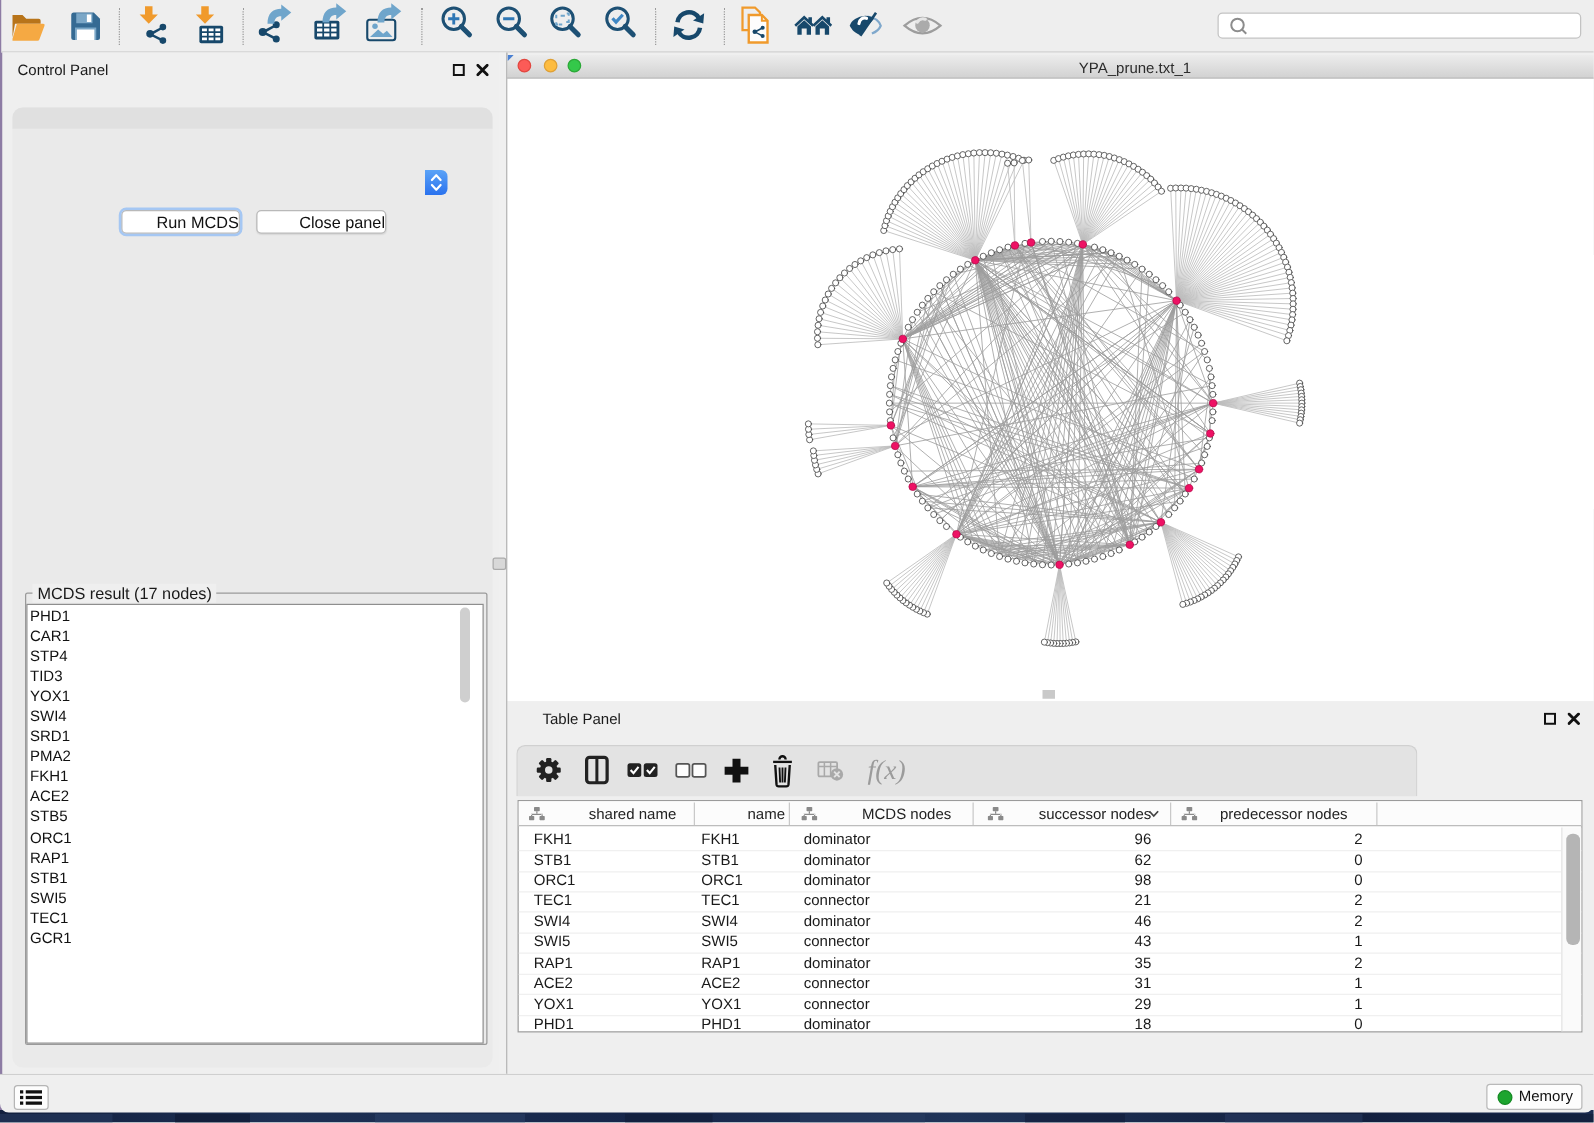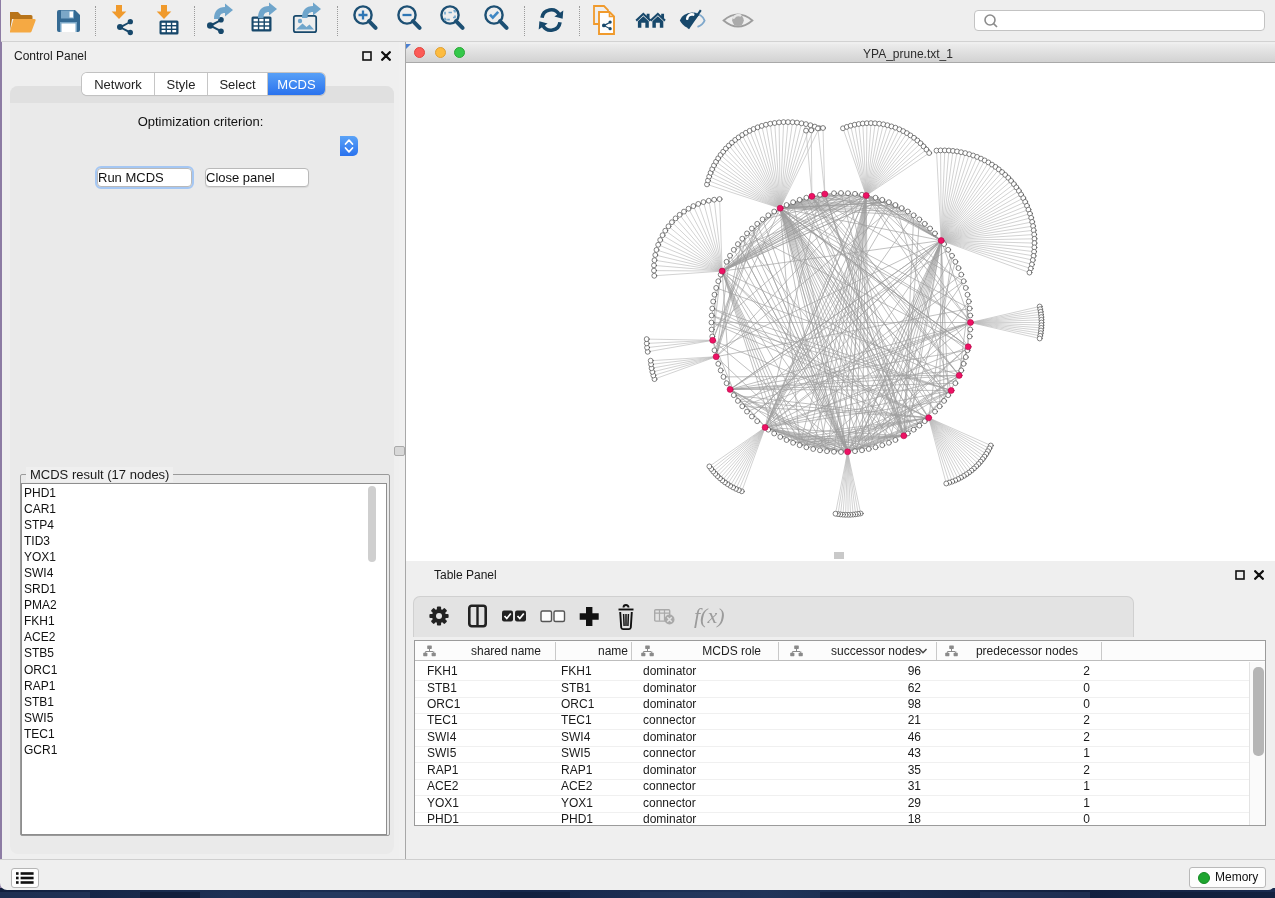--- a/index.html
+++ b/index.html
@@ -23,21 +23,21 @@
 .seg div:last-child{border-right:none}
 .seg div.sel{background:linear-gradient(#57a0f7,#2a72ee);color:#fff}
 #cpTabs{left:80px;top:31px}
 #cpTabs div:nth-child(1){width:73px}
 #cpTabs div:nth-child(2){width:53px}
 #cpTabs div:nth-child(3){width:60px}
 #cpTabs div:nth-child(4){width:57px}
 #optLbl{left:0;top:72px;width:397px;text-align:center;font-size:13px;color:#111}
 #combo{left:45px;top:94px;width:311px;height:20px;background:#fff;border:1px solid #b2b2b2;border-radius:5px;font-size:13px;color:#111;line-height:18px;padding-left:11px;box-shadow:0 1px 1px rgba(0,0,0,.08)}
 #comboBtn{left:338px;top:94px;width:18px;height:20px;background:linear-gradient(#5ba3f7,#2a72ee);border-radius:0 5px 5px 0}
-.btn{position:absolute;height:19px;background:#fff;border:1px solid #b9b9b9;border-radius:4px;font-size:13px;color:#111;text-align:left;line-height:17px;box-shadow:0 1px 1px rgba(0,0,0,.08)}
+.btn{position:absolute;height:19px;background:#fff;border:1px solid #b9b9b9;border-radius:4px;font-size:13px;color:#111;text-align:right;line-height:17px;box-shadow:0 1px 1px rgba(0,0,0,.08)}
 #runBtn{left:95px;top:126px;width:95px;outline:2.5px solid #a5c7f3;outline-offset:0px}
 #closeBtn{left:203px;top:126px;width:104px}
 
 #grp{left:18px;top:432px;width:370px;height:362px;border:1px solid #9a9a9a;border-radius:2px}
 #grpLbl{left:24px;top:425px;background:#efefef;padding:0 4px;font-size:13px;color:#1a1a1a}
 #grpList{left:19px;top:441px;width:366px;height:352px;background:#fff;border:1px solid #8e8e8e;font-size:12px;color:#111;padding:1px 0 0 2px;line-height:16.05px}
 #grpSb{left:366px;top:444px;width:8px;height:76px;background:#cfcfcf;border-radius:4px}
 
 #divider{left:399px;top:42px;width:7px;height:817px;background:#f0f0f0;border-right:1px solid #a8a8a8}
 #divHandle{left:394px;top:446px;width:11px;height:10px;background:#d8d8d8;border:1px solid #aaa;border-radius:2px}
@@ -226,27 +226,20 @@
   <div class="winbtns" style="left:360px;top:9px">
       <svg width="10" height="10" viewBox="0 0 10 10">
         <rect x="1" y="1" width="8" height="8" fill="none" stroke="#111" stroke-width="1.6"></rect>
       </svg>
 <svg width="10" height="10" viewBox="0 0 10 10">
         <path d="M1.2 1.2 L8.8 8.8 M8.8 1.2 L1.2 8.8" stroke="#111" stroke-width="2.3" stroke-linecap="round"></path>
       </svg>
     </div>
   <div class="abs" id="cpInner"></div>
   <div class="abs" id="cpInnerTop"></div>
-  <div class="seg" id="cpTabs">
-      <div>Network</div>
-      <div>Style</div>
-      <div>Select</div>
-      <div class="sel">MCDS</div>
-    </div>
-  <div class="abs" id="optLbl">Optimization criterion:</div>
   <div class="abs" id="comboBtn"><svg width="18" height="20" viewBox="0 0 18 20">
         <path d="M5.5 8L9 4.2L12.5 8" fill="none" stroke="#fff" stroke-width="1.7" stroke-linecap="round" stroke-linejoin="round"></path>
         <path d="M5.5 12L9 15.8L12.5 12" fill="none" stroke="#fff" stroke-width="1.7" stroke-linecap="round" stroke-linejoin="round"></path>
       </svg></div>
   <div class="btn" id="runBtn">Run MCDS</div>
   <div class="btn" id="closeBtn">Close panel</div>
   <div class="abs" id="grp"></div>
   <div class="abs" id="grpLbl">MCDS result (17 nodes)</div>
   <div class="abs" id="grpList">PHD1<br>CAR1<br>STP4<br>TID3<br>YOX1<br>SWI4<br>SRD1<br>PMA2<br>FKH1<br>ACE2<br>STB5<br>ORC1<br>RAP1<br>STB1<br>SWI5<br>TEC1<br>GCR1</div>
   <div class="abs" id="grpSb"></div>
@@ -1183,21 +1176,21 @@
 <g fill="#8a8a8a">
             <rect x="4.2" y="0.5" width="4.6" height="3.4" rx="0.6"></rect>
 <rect x="0.2" y="7.8" width="4.2" height="3.4" rx="0.6"></rect>
             <rect x="8.6" y="7.8" width="4.2" height="3.4" rx="0.6"></rect>
 <path d="M6 3.9 h1 v2 h-1 Z"></path>
             <path d="M1.8 6 h9.4 v1 h-9.4 Z M1.8 6 v2.2 h1 V7 Z M10.2 6 v2.2 h1 V7 Z"></path>
 </g>
         </svg>
       <div class="hcell" style="left:26px;width:100px">shared name</div>
       <div class="hcell" style="left:132px;width:81px">name</div>
-      <div class="hcell" style="left:246px;width:100px">MCDS role</div>
+      <div class="hcell" style="left:246px;width:100px">MCDS nodes</div>
       <div class="hcell" style="left:386px;width:120px">successor nodes</div>
       <div class="hcell" style="left:543px;width:120px">predecessor nodes</div>
       <svg width="10" height="8" style="position:absolute;left:503px;top:6px" viewBox="0 0 10 8">
           <path d="M1.5 2L5 5.8L8.5 2" fill="none" stroke="#444" stroke-width="1.4"></path>
         </svg>
       <div class="hsep" style="left:140px"></div>
       <div class="hsep" style="left:216px"></div>
       <div class="hsep" style="left:363px"></div>
       <div class="hsep" style="left:521px"></div>
       <div class="hsep" style="left:686px"></div>

